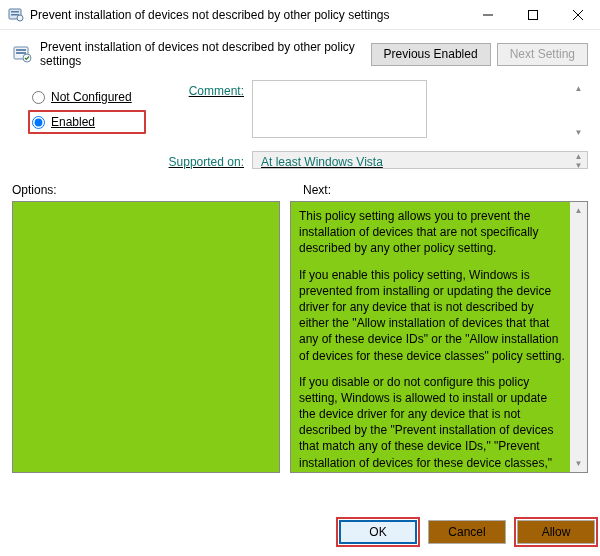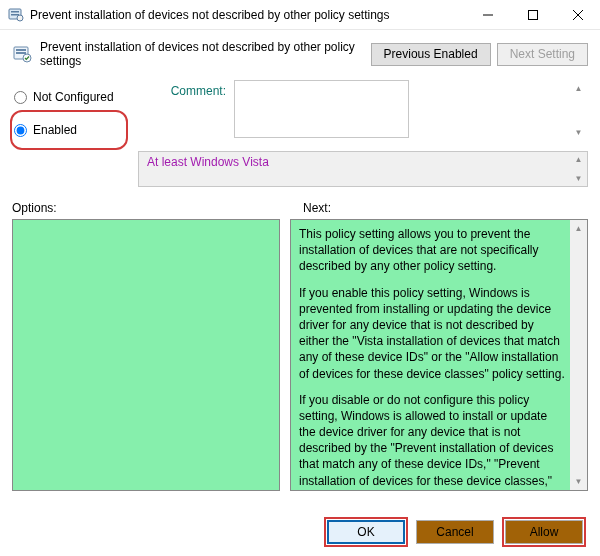--- a/index.html
+++ b/index.html
@@ -62,81 +62,82 @@
   }
   .nav-btn.disabled {
     color: #9e9e9e;
     background: #efefef;
   }
   .nav-group { display:flex; gap:6px; }
 
   
   .upper {
     display: flex;
-    padding: 2px 12px 0 10px;
+    padding: 2px 12px 0 28px;
     gap: 10px;
+    text-decoration: underline;
   }
   .state-col {
     width: 118px;
     padding-top: 6px;
   }
   .radio-row {
     display: flex; align-items: center;
     height: 22px;
     margin-bottom: 2px;
     padding: 1px 2px;
   }
   .radio-row input { margin: 0 6px 0 2px; }
   .radio-row.highlight {
     border: 2px solid #d23a3a;
-    border-radius: 12px;
+    border-radius: 1px;
     padding: 0 0px;
-    height: 40px;
+    height: 24px;
   }
   .fields-col { flex: 1; }
   .field-row { display:flex; align-items:flex-start; margin-bottom:10px; }
   .field-label { width: 96px; text-align: right; padding-right: 8px; padding-top: 4px; color:#0f766e; }
   .comment-box {
     flex: 1;
     height: 58px;
     border: 1px solid #c7c7c7;
     background: #fff;
     position: relative;
     font-size: 12px;
     padding: 3px 22px 3px 6px;
     resize: none;
     overflow: hidden;
   }
   .supported-box {
     flex: 1;
-    height: 36px;
+    height: 18px;
     border: 1px solid #c7c7c7;
     background: #f0f0f0;
-    color: #a21caf;
+    color: #0f766e;
     padding: 3px 22px 3px 8px;
     position: relative;
   }
   .scroll-arrows {
     position:absolute; right:1px; top:1px; bottom:1px; width:17px;
     display:flex; flex-direction:column; justify-content:space-between;
   }
   .scroll-arrows .sa { width:17px; height:15px; display:flex; align-items:center; justify-content:center; color:#8a8a8a; font-size:8px; }
 
   
   .labels-row {
     display:flex; padding: 4px 6px 4px 12px;
   }
   .labels-row .opt-lbl { width: 50%; }
   .labels-row .help-lbl { width: 50%; }
   .panels {
     display:flex; padding: 0 12px; gap: 10px; height: 272px;
   }
   .panel {
     border: 1px solid #888;
-    background: #86efac;
+    background: #84cc16;
     flex:1;
     overflow: hidden;
     position: relative;
   }
   .panel.help {
     padding: 6px 22px 6px 8px;
     overflow-y: auto;
   }
   .panel.help p { margin: 0 0 10px 0; line-height: 1.35; }
 
@@ -148,21 +149,21 @@
   .panel .scrollbar-fake .sa { height:17px; display:flex; align-items:center; justify-content:center; color:#8a8a8a; font-size:8px; }
 
   
   .footer {
     position: absolute;
     left:0; right:0; bottom: 0;
     height: 48px;
     display:flex;
     justify-content: flex-end;
     align-items: center;
-    padding: 0 14px;
+    padding: 0 2px;
     gap: 8px;
   }
   .footer .btn {
     width: 78px; height: 24px;
     font-size: 12px;
     border: 1px solid #adadad;
     background: #a16207;
     display:flex; align-items:center; justify-content:center;
   }
   .footer .btn.default {
@@ -243,20 +244,21 @@
       <div class="field-label">Comment:</div>
       <div style="flex:1; position:relative;">
         <textarea class="comment-box" style=""></textarea>
         <div class="scroll-arrows">
           <div class="sa">▲</div>
           <div class="sa">▼</div>
         </div>
       </div>
     </div>
     <div class="field-row">
+      <div class="field-label">Supported on:</div>
       <div style="flex:1; position:relative;">
         <div class="supported-box">
           <span>At least Windows Vista</span>
         </div>
         <div class="scroll-arrows">
           <div class="sa">▲</div>
           <div class="sa">▼</div>
         </div>
       </div>
     </div>
@@ -265,21 +267,21 @@
 
 <div class="labels-row">
   <div class="opt-lbl">Options:</div>
   <div class="help-lbl">Next:</div>
 </div>
 
 <div class="panels">
   <div class="panel"></div>
   <div class="panel help">
     <p>This policy setting allows you to prevent the installation of devices that are not specifically described by any other policy setting.</p>
-    <p>If you enable this policy setting, Windows is prevented from installing or updating the device driver for any device that is not described by either the "Vista installation of devices that match any of these device IDs" or the "Allow installation of devices for these device classes" policy setting.</p>
+    <p>If you enable this policy setting, Windows is prevented from installing or updating the device driver for any device that is not described by either the "Allow installation of devices that that any of these device IDs" or the "Allow installation of devices for these device classes" policy setting.</p>
     <p>If you disable or do not configure this policy setting, Windows is allowed to install or update the device driver for any device that is not described by the "Prevent installation of devices that match any of these device IDs," "Prevent installation of devices for these device classes," or "Prevent installation of removable devices" policy setting.</p>
     <div class="scrollbar-fake">
       <div class="sa">▲</div>
       <div class="sa">▼</div>
     </div>
   </div>
 </div>
 
 <div class="footer">
   <span class="hl">

